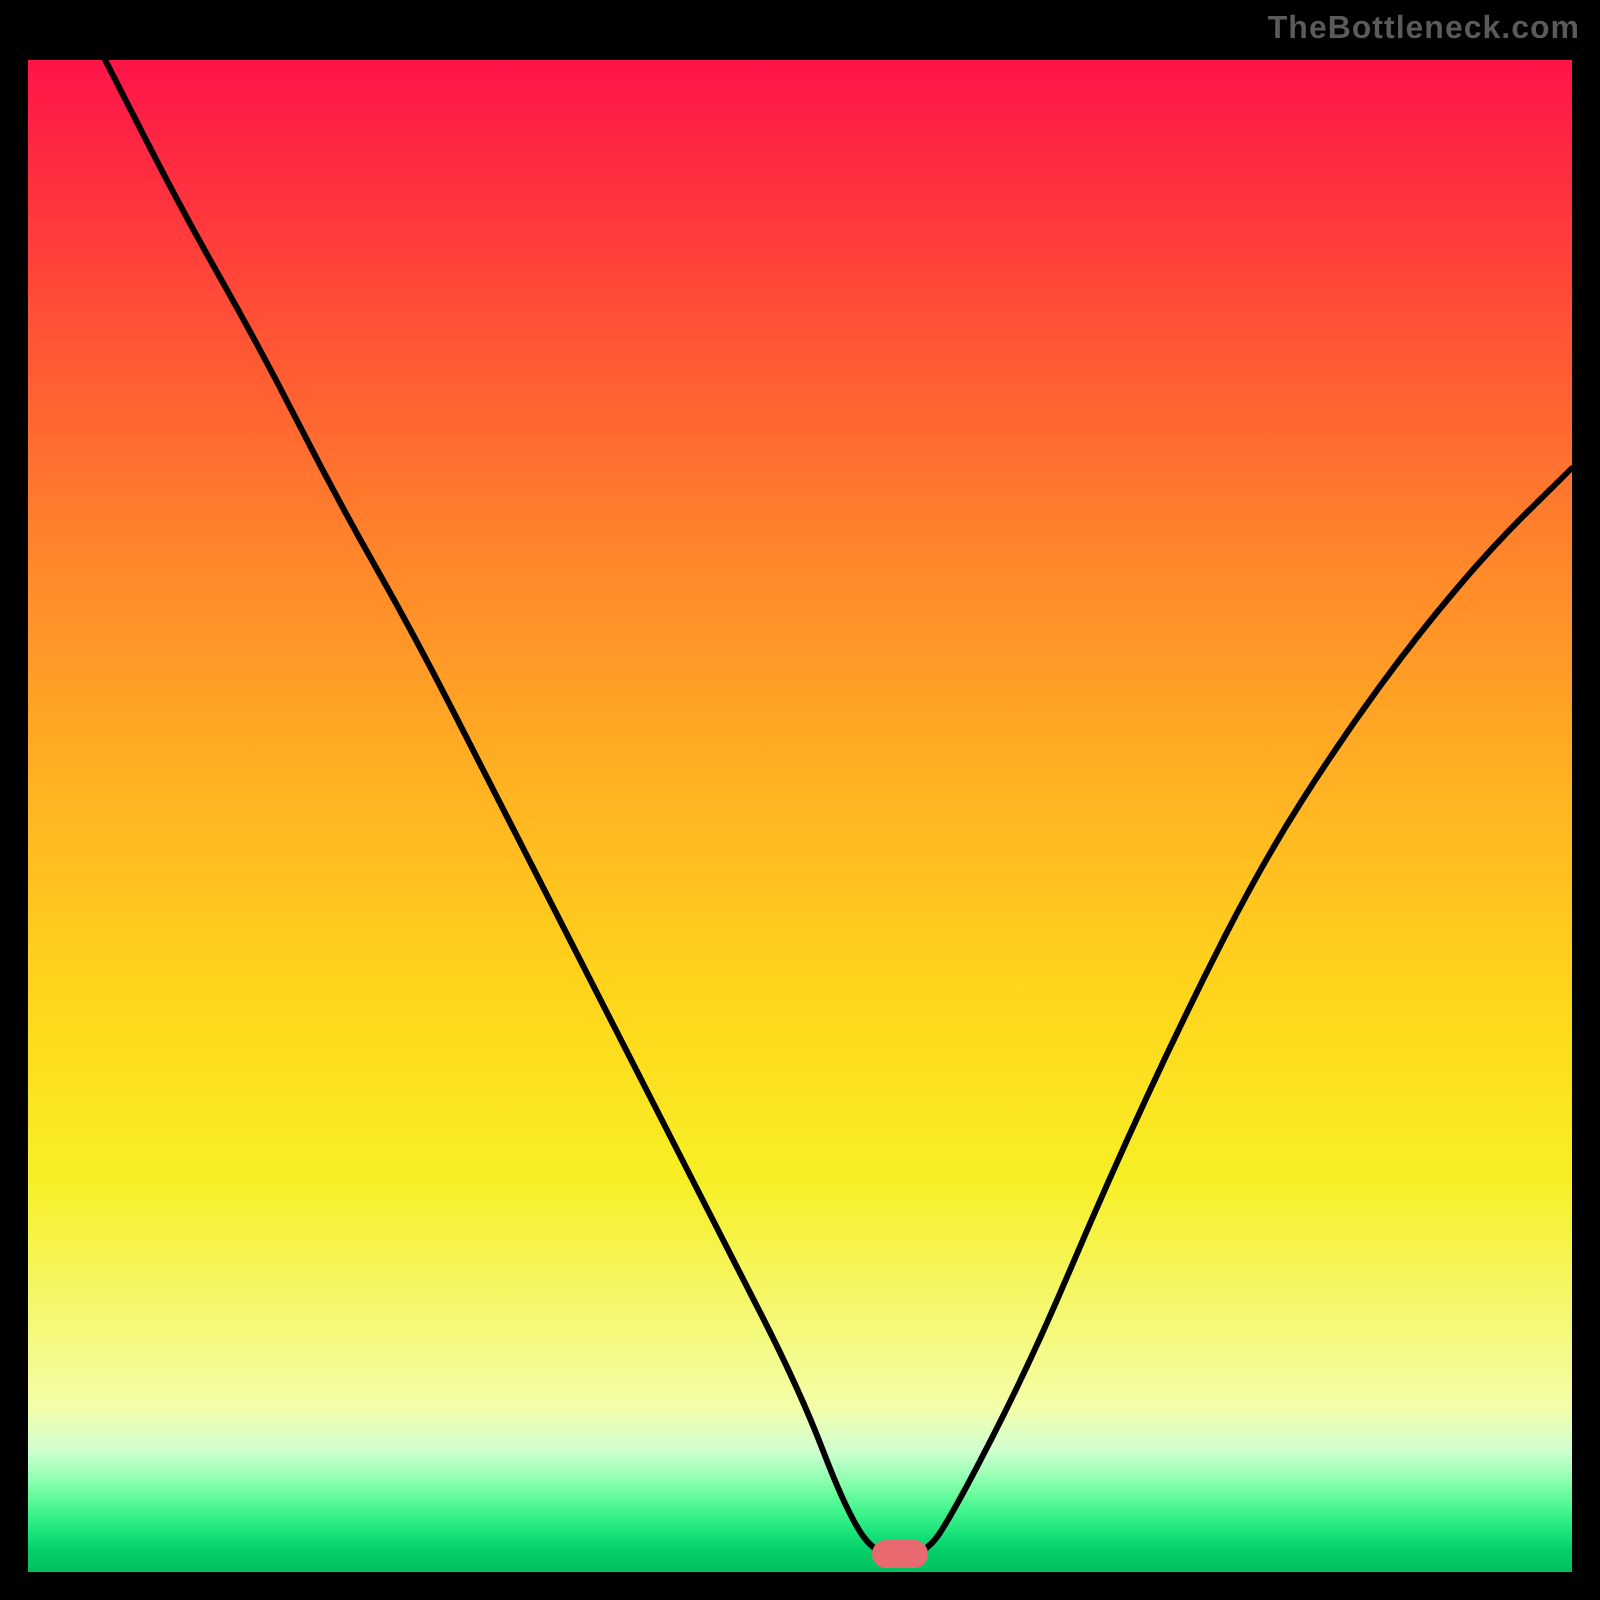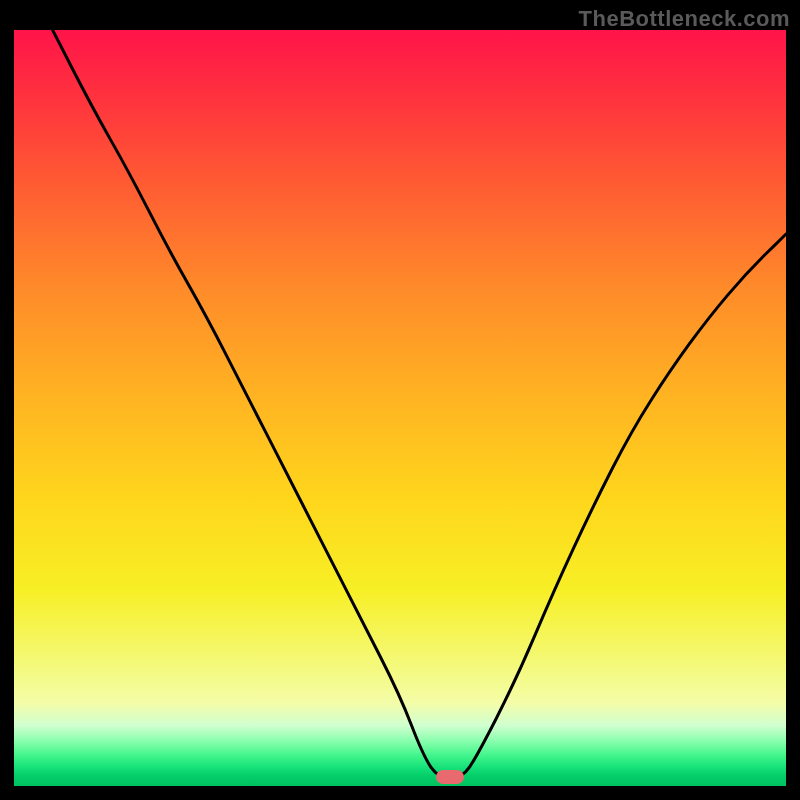--- a/index.html
+++ b/index.html
@@ -15,21 +15,21 @@
     position: relative;
     width: 800px;
     height: 800px;
     background: #000;
   }
   .watermark {
     position: absolute;
     top: 6px;
     right: 10px;
     color: #5a5a5a;
-    font-size: 22px;
+    font-size: 16px;
     font-weight: bold;
     letter-spacing: 0.5px;
     user-select: none;
   }
   .plot {
     position: absolute;
     left: 14px;
     top: 30px;
     width: 772px;
     height: 756px;

